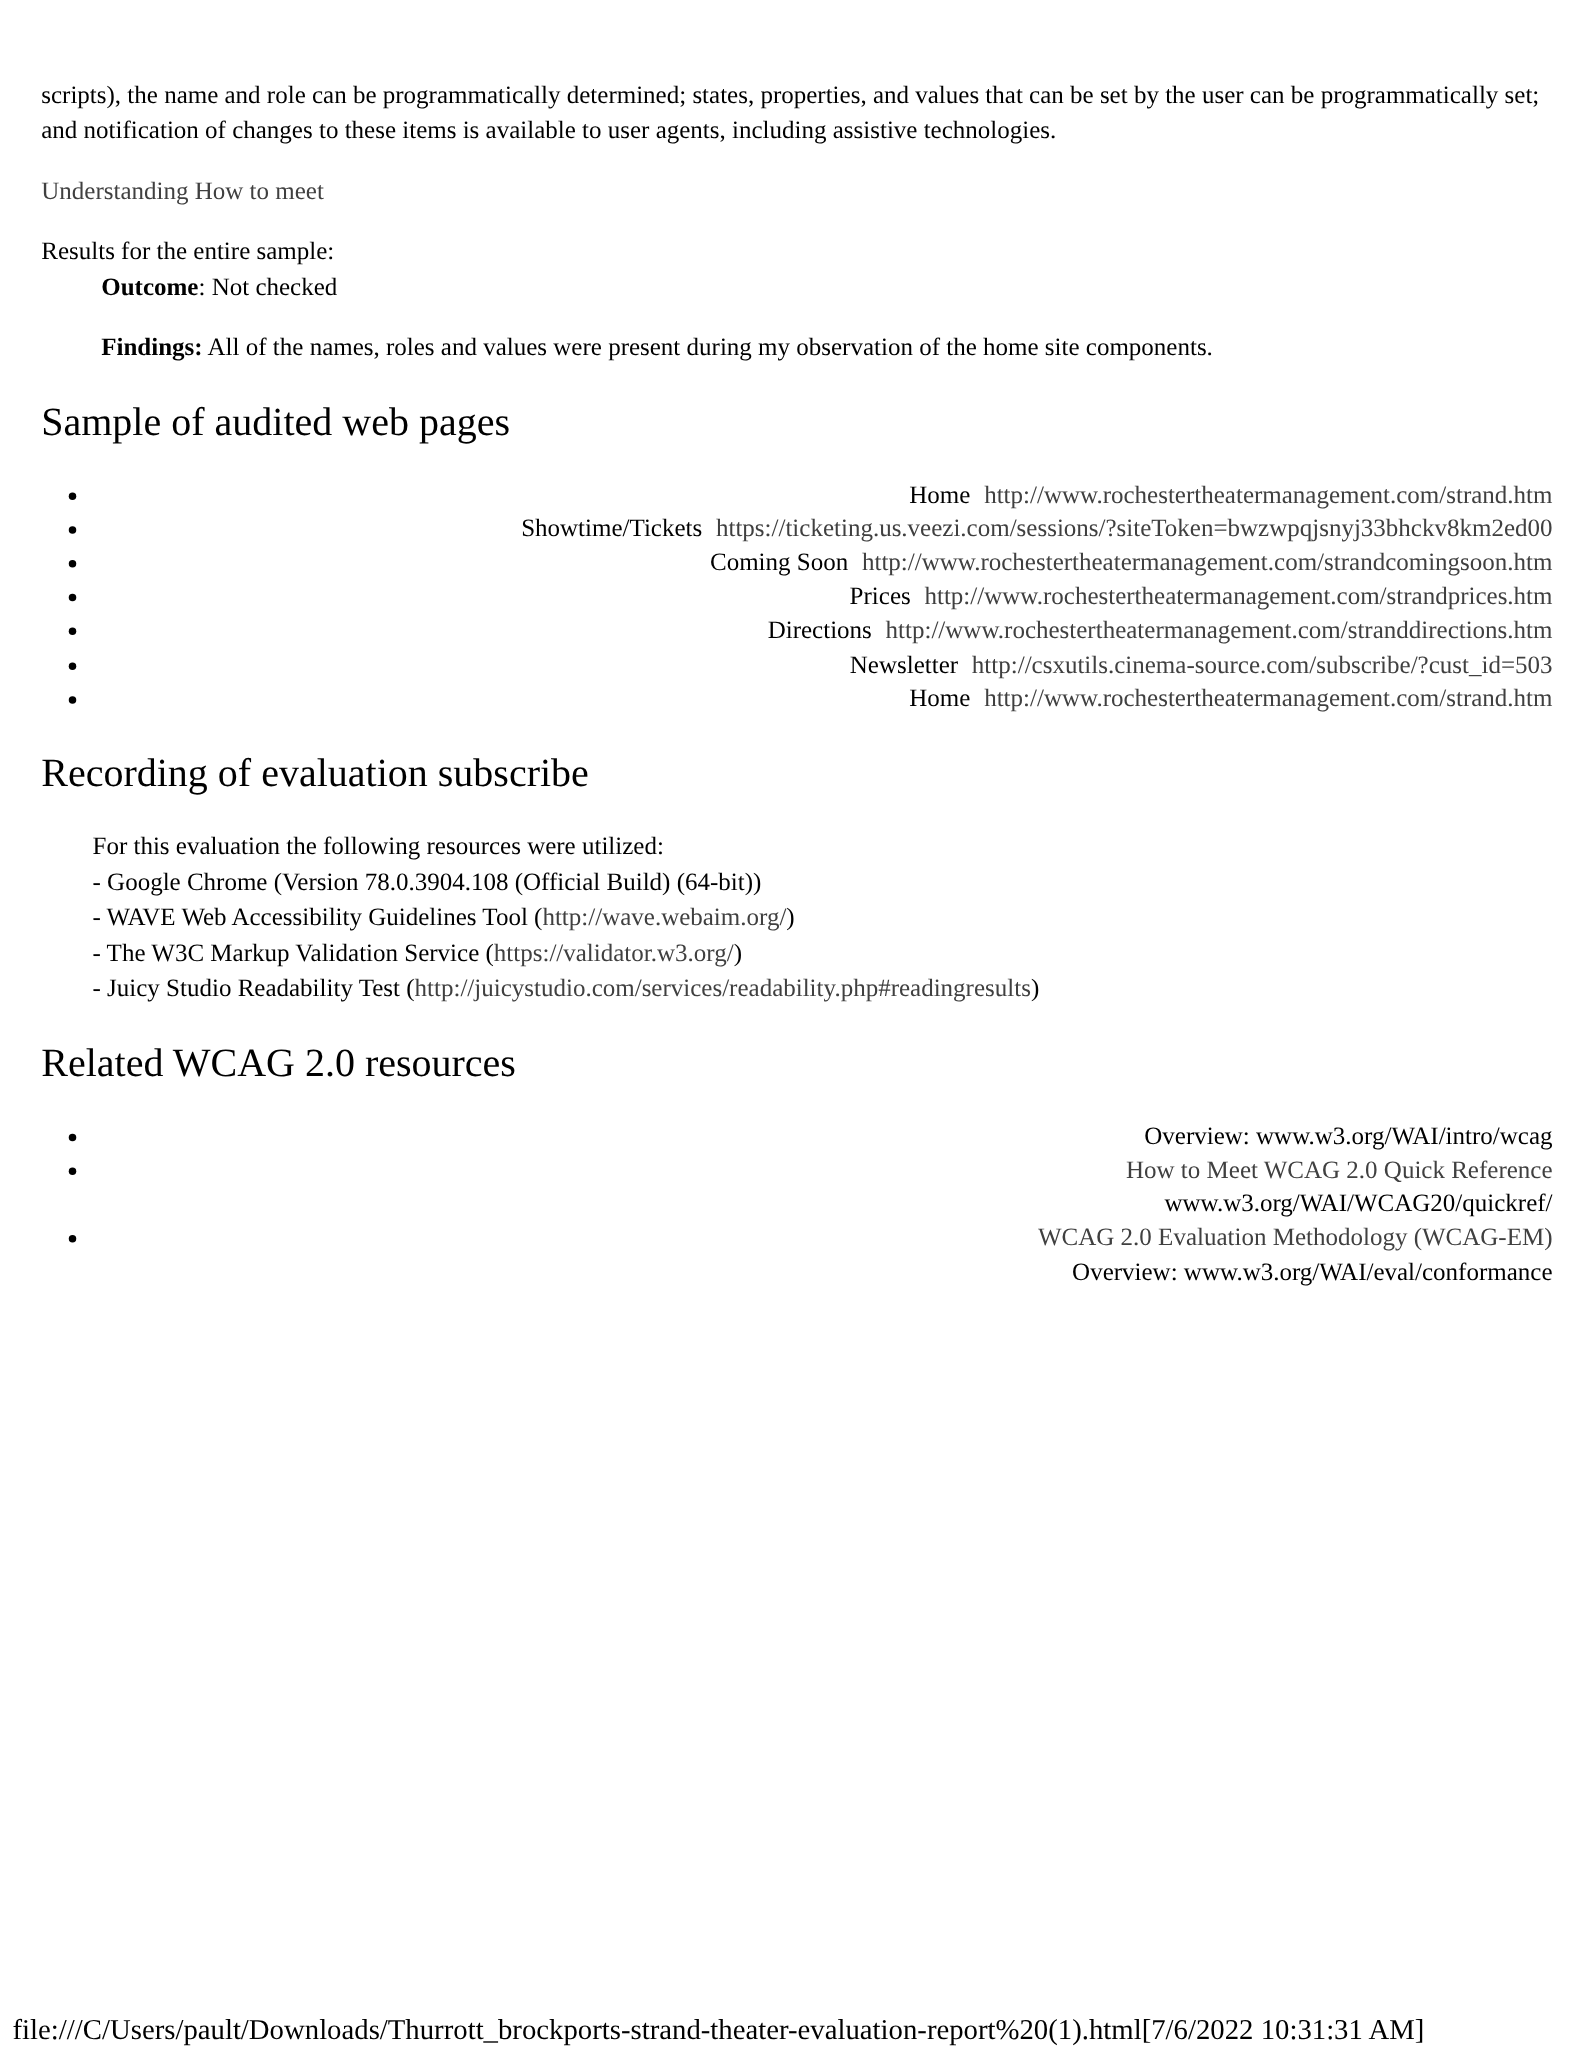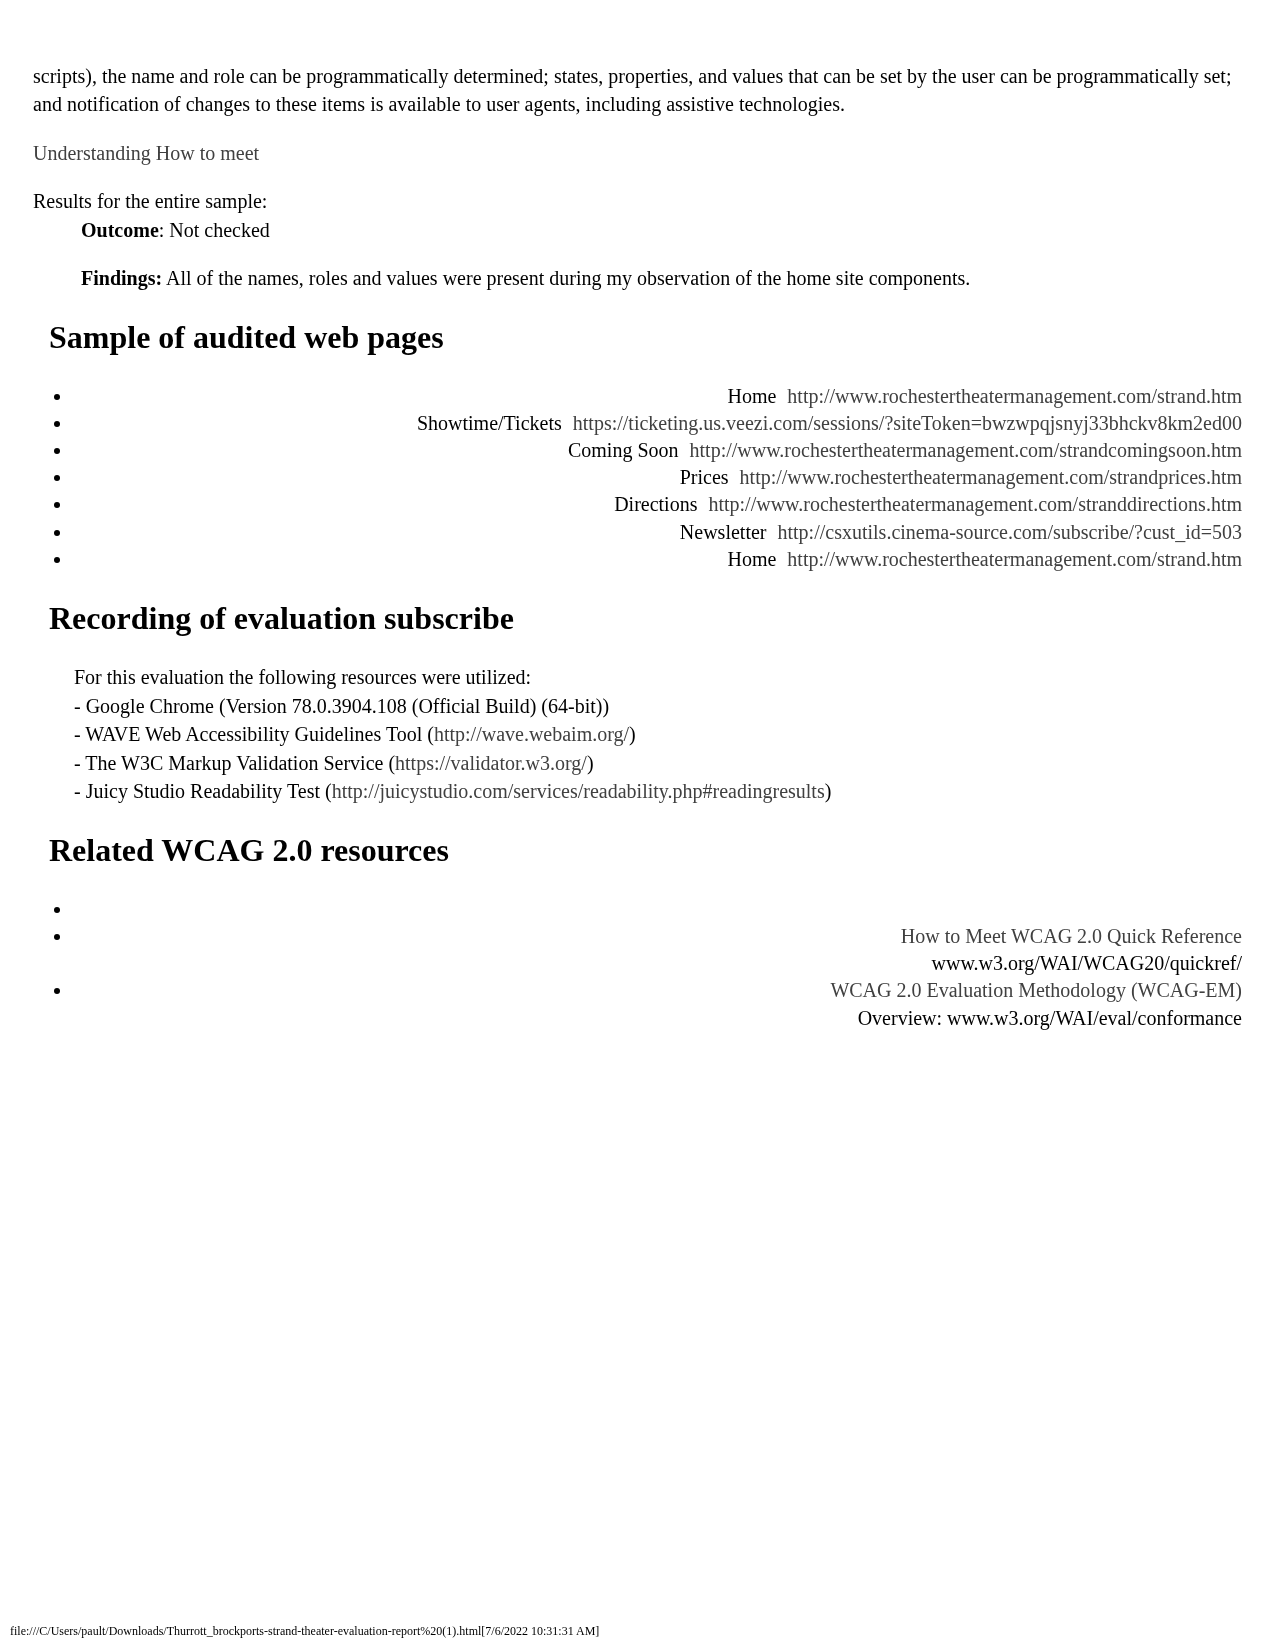--- a/index.html
+++ b/index.html
@@ -18,23 +18,23 @@
     overflow: hidden;
   }
   .content {
     padding: 42px 33px 0 33px;
   }
   p {
     margin: 20px 0;
   }
   h2 {
     font-size: 32px;
-    font-weight: bold;
+    font-weight: normal;
     line-height: 1.2;
-    margin: 26px 16px;
+    margin: 26px 0;
   }
   ul {
     margin: 20px 0;
     padding-left: 40px;
     list-style-type: disc;
   }
   li {
     line-height: 1.36;
     text-align: right;
   }
@@ -46,21 +46,21 @@
     margin-right: 11px;
   }
   .res-line {
     line-height: 1.42;
     margin-left: 41px;
   }
   .footer {
     position: absolute;
     left: 10px;
     bottom: 12px;
-    font-size: 12px;
+    font-size: 23px;
     white-space: nowrap;
     line-height: 1.2;
   }
   b { font-weight: bold; margin-left: 48px; }
 </style>
 </head>
 <body>
 
 <div class="content">
 
@@ -112,20 +112,21 @@
     <span class="res-line">- Google Chrome (Version 78.0.3904.108 (Official Build) (64-bit))</span><br>
     <span class="res-line"><span>- WAVE Web Accessibility Guidelines Tool (</span><a>http://wave.webaim.org/</a><span>)</span></span><br>
     <span class="res-line"><span>- The W3C Markup Validation Service (</span><a>https://validator.w3.org/</a><span>)</span></span><br>
     <span class="res-line"><span>- Juicy Studio Readability Test (</span><a>http://juicystudio.com/services/readability.php#readingresults</a><span>)</span></span>
   </p>
 
   <h2>Related WCAG 2.0 resources</h2>
 
   <ul>
     <li>
+      <div>Overview: www.w3.org/WAI/intro/wcag</div>
     </li>
     <li>
       <a>How to Meet WCAG 2.0 Quick Reference</a>
       <div>www.w3.org/WAI/WCAG20/quickref/</div>
     </li>
     <li>
       <a>WCAG 2.0 Evaluation Methodology (WCAG-EM)</a>
       <div>Overview: www.w3.org/WAI/eval/conformance</div>
     </li>
   </ul>

